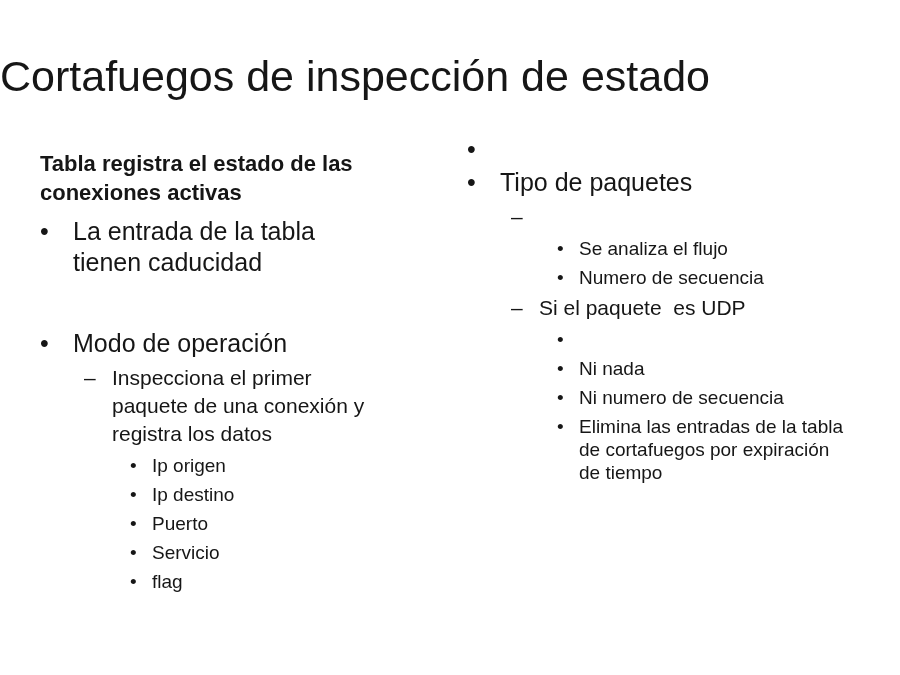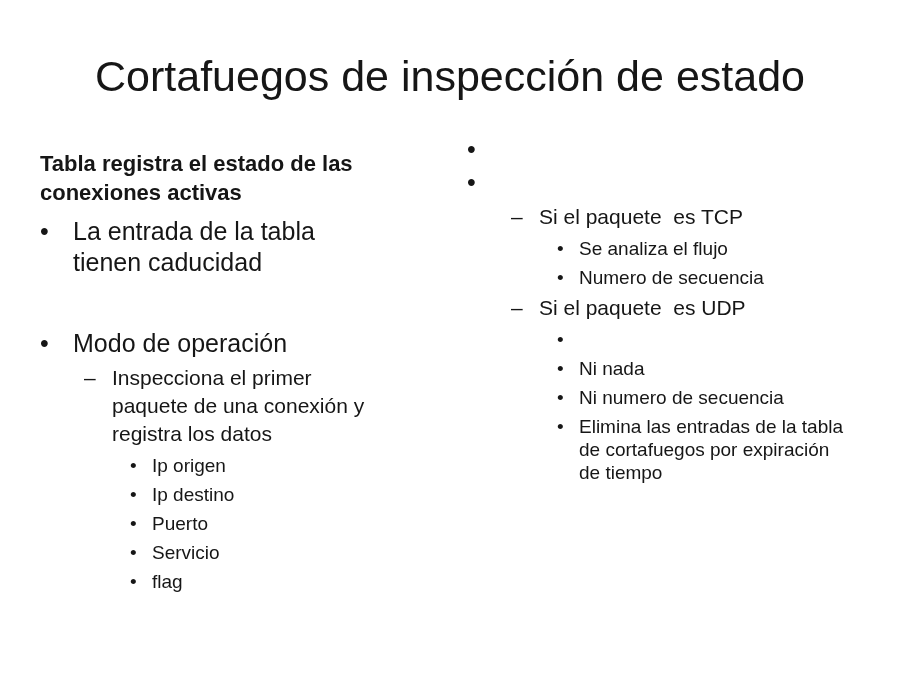--- a/index.html
+++ b/index.html
@@ -10,21 +10,20 @@
     background: #ffffff;
     overflow: hidden;
     font-family: "Liberation Sans", sans-serif;
     color: #161616;
   }
   .slide-title {
     position: absolute;
     top: 50px;
     left: 0;
     width: 900px;
-    text-align: center;
     font-size: 43px;
     line-height: 52px;
     font-weight: 400;
     white-space: pre-wrap;
   }
   .col { position: absolute; }
   .col-left  { left: 40px;  top: 149px; width: 404px; }
   .col-right { left: 467px; top: 134px; width: 410px; }
 
   .row { display: flex; align-items: flex-start; }
@@ -109,24 +108,24 @@
         <span class="txt">flag</span>
       </div>
     </div>
 
   <div class="col col-right">
       <div class="row lvl-1">
         <span class="marker">•</span>
       </div>
       <div class="row lvl-1">
         <span class="marker">•</span>
+        <span class="txt">Tipo de paquetes</span>
       </div>
       <div class="row lvl-2">
         <span class="marker">–</span>
-        <span class="txt">Si el paquete  es TCP</span>
       </div>
       <div class="row lvl-3">
         <span class="marker">•</span>
         <span class="txt">Se analiza el flujo</span>
       </div>
       <div class="row lvl-3">
         <span class="marker">•</span>
         <span class="txt">Numero de secuencia</span>
       </div>
       <div class="row lvl-2">

